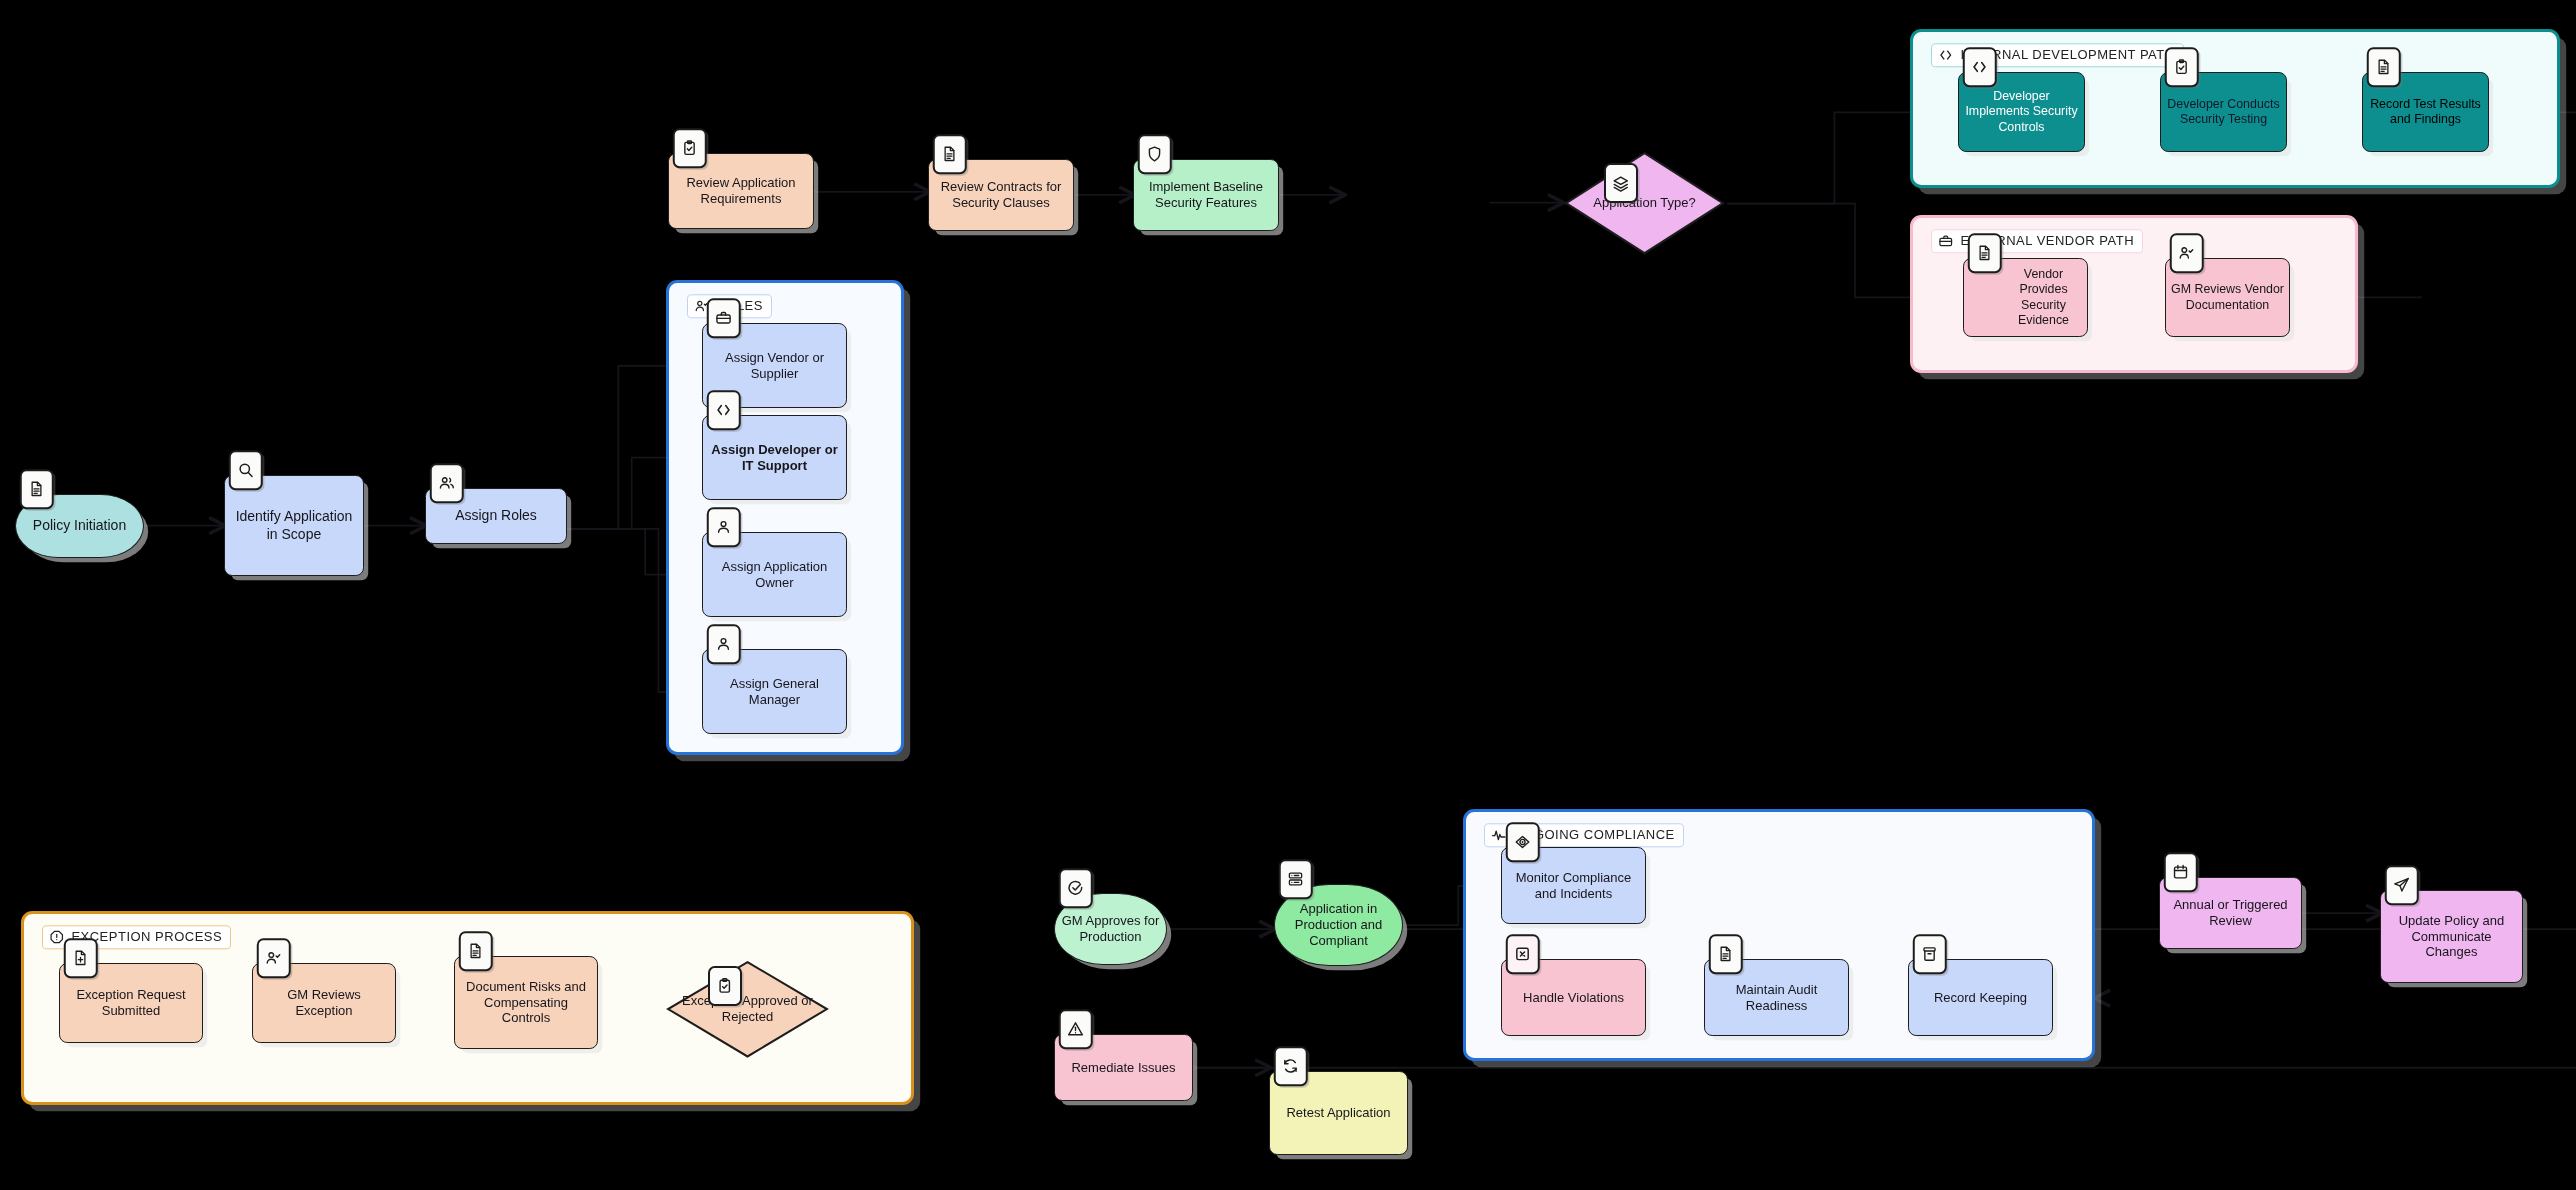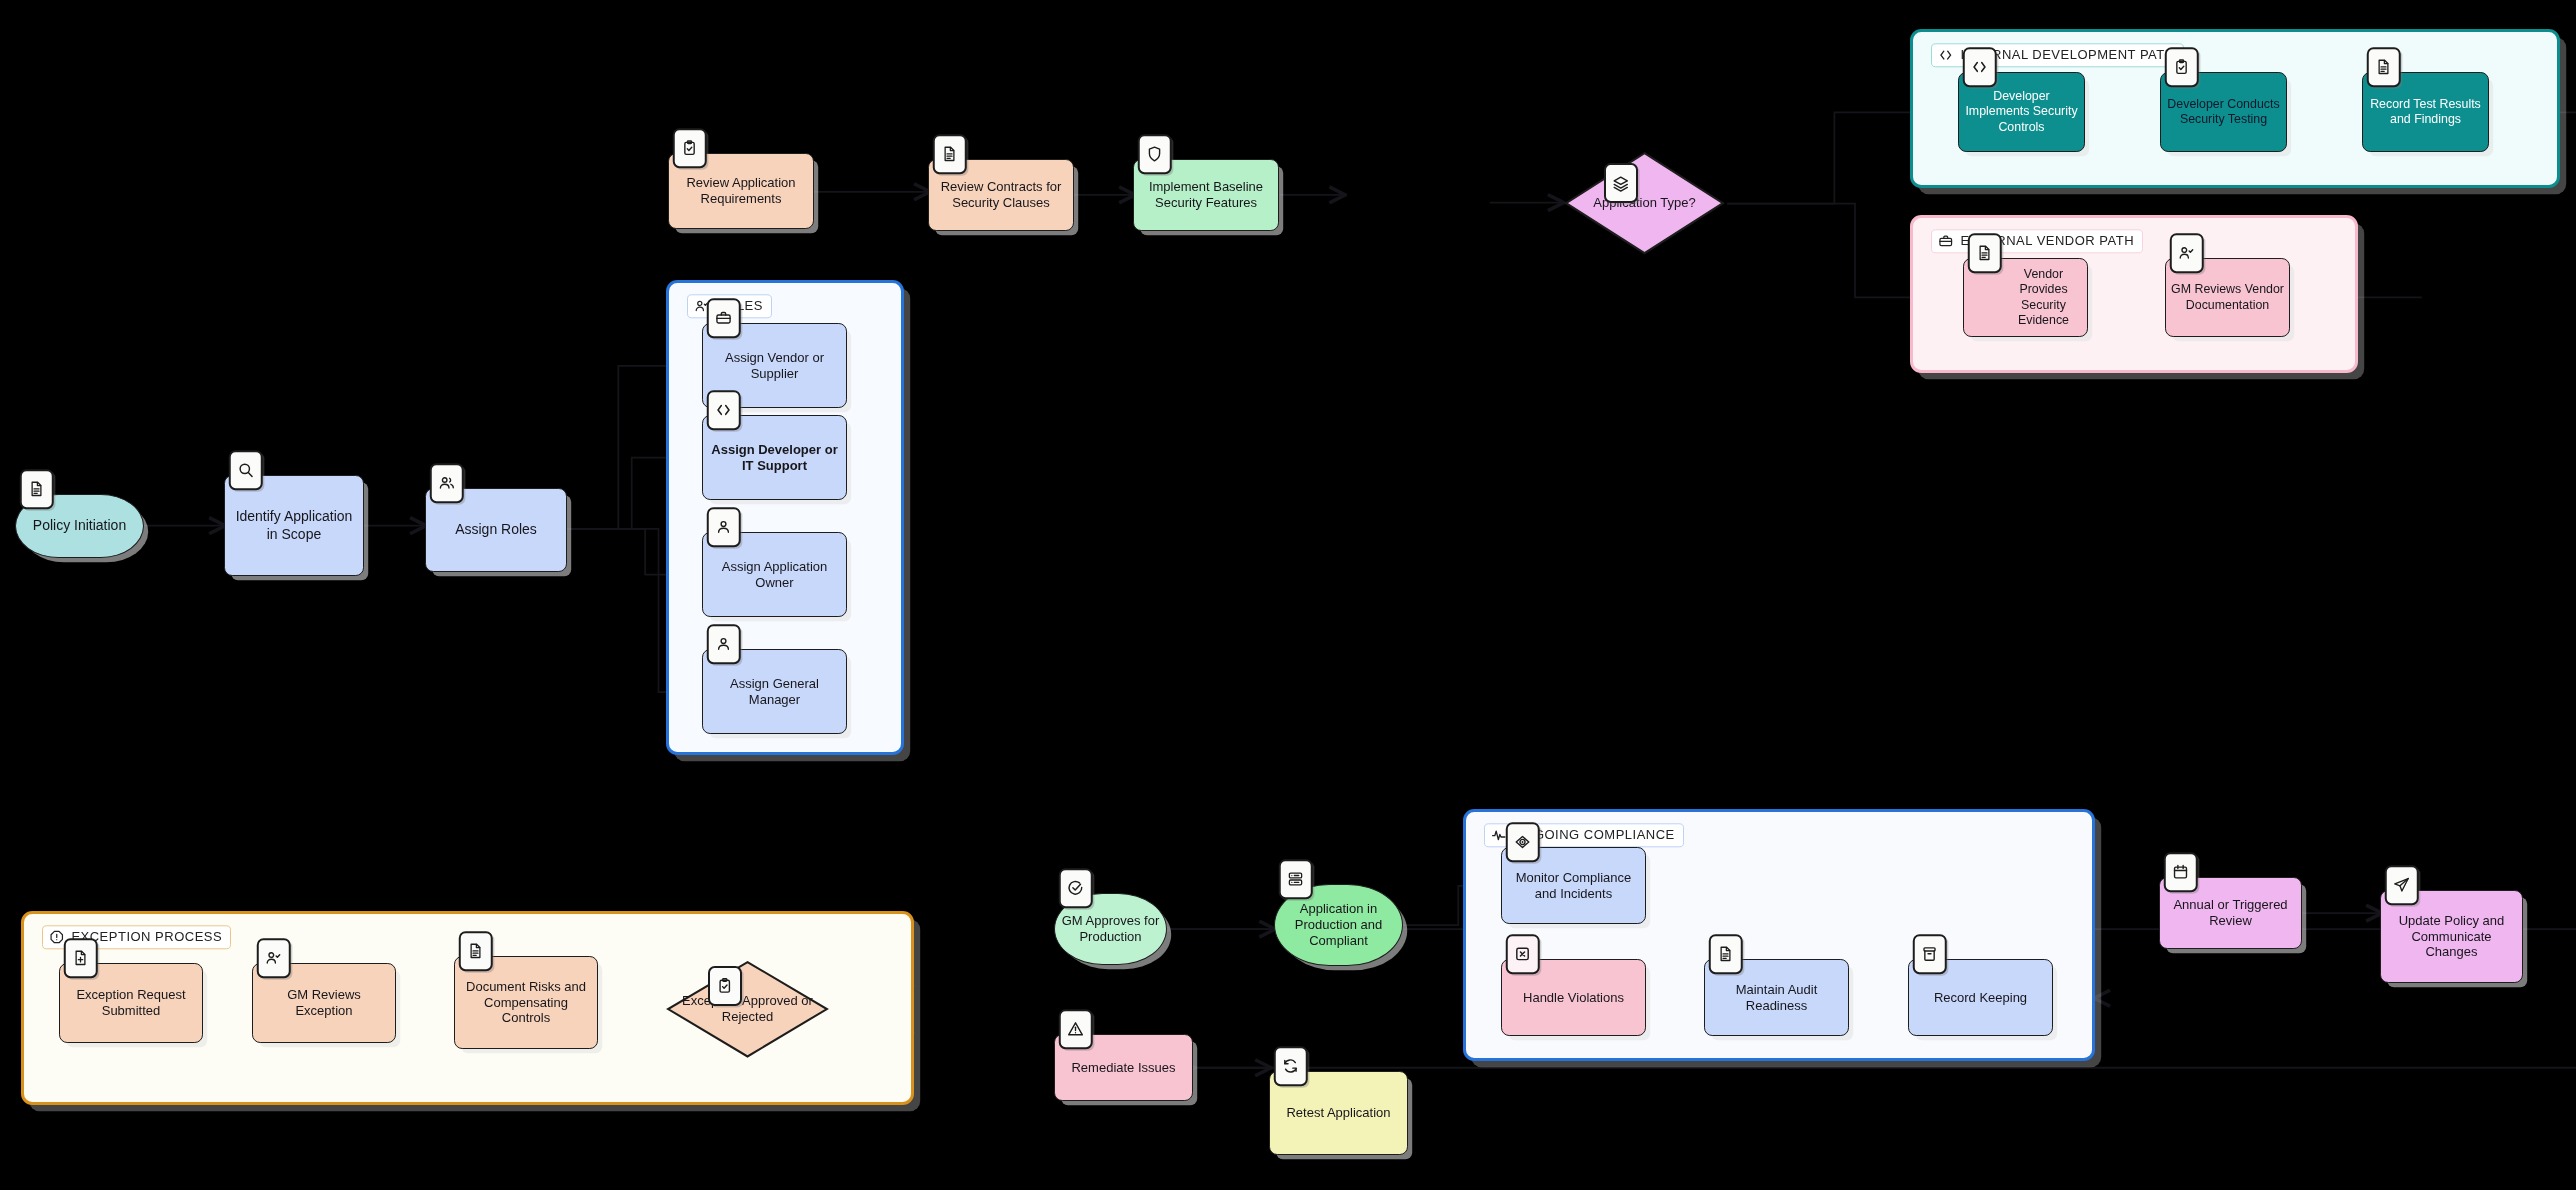--- a/index.html
+++ b/index.html
@@ -179,21 +179,21 @@
   <div class="node rect" style="left:224px;top:475px;width:140px;height:101px;background:#c8d8fb;font-size:14px;">
     <span class="badge">
       <svg viewBox="0 0 24 24" fill="none" stroke="#1d1d1d" stroke-width="2" stroke-linecap="round">
         <circle cx="11" cy="10.5" r="6.4"></circle>
           <path d="M15.8 15.4 21 21"></path>
       </svg>
     </span>
     <span class="txt">Identify Application in Scope</span>
   </div>
 
-  <div class="node rect" style="left:425px;top:488px;width:142px;height:84px;background:#c8d8fb;font-size:14px;">
+  <div class="node rect" style="left:425px;top:488px;width:142px;height:56px;background:#c8d8fb;font-size:14px;">
     <span class="badge">
       <svg viewBox="0 0 24 24" fill="none" stroke="#1d1d1d" stroke-width="1.9" stroke-linecap="round" stroke-linejoin="round">
         <circle cx="9.5" cy="8" r="3.1"></circle>
           <path d="M3.6 19c0-3.2 2.6-5.2 5.9-5.2s5.9 2 5.9 5.2"></path>
           <path d="M16.2 5.6a3 3 0 0 1 0 5.1"></path>
           <path d="M18 13.9c2 .7 3.3 2.4 3.3 4.6"></path>
       </svg>
     </span>
     <span class="txt">Assign Roles</span>
   </div>
@@ -300,21 +300,21 @@
     <span class="badge">
       <svg viewBox="0 0 24 24" fill="none" stroke="#1d1d1d" stroke-width="1.9" stroke-linecap="round" stroke-linejoin="round">
         <rect x="5.6" y="4.4" width="12.8" height="16.4" rx="2"></rect>
           <rect x="9.2" y="2.4" width="5.6" height="3.6" rx="1.1"></rect>
           <path d="M9 13.2l2.1 2.2 4-4.4"></path>
       </svg>
     </span>
     <span class="txt">Developer Conducts Security Testing</span>
   </div>
 
-  <div class="node rect" style="left:2362px;top:72px;width:127px;height:80px;background:#0e8f8f;color:#ffffff;font-size:12.4px;">
+  <div class="node rect" style="left:2362px;top:72px;width:127px;height:80px;background:#0e8f8f;color:#000000;font-size:12.4px;">
     <span class="badge">
       <svg viewBox="0 0 24 24" fill="none" stroke="#1d1d1d" stroke-width="1.8" stroke-linecap="round" stroke-linejoin="round">
         <path d="M6 2.8h7.5L18 7.3V21H6z"></path>
           <path d="M13.2 2.9V7.4H17.8"></path>
           <path d="M8.6 12h6.8M8.6 15h6.8M8.6 18h4.4"></path>
       </svg>
     </span>
     <span class="txt">Record Test Results and Findings</span>
   </div>
 

